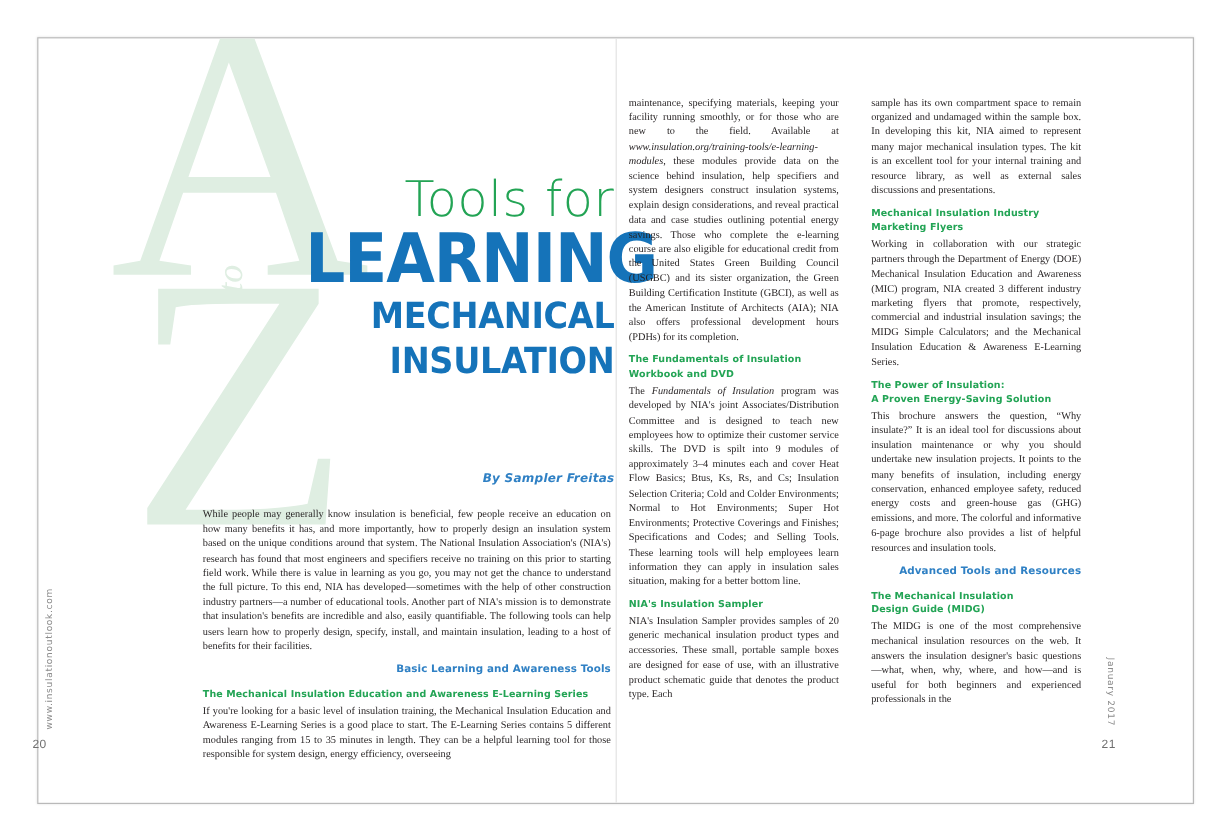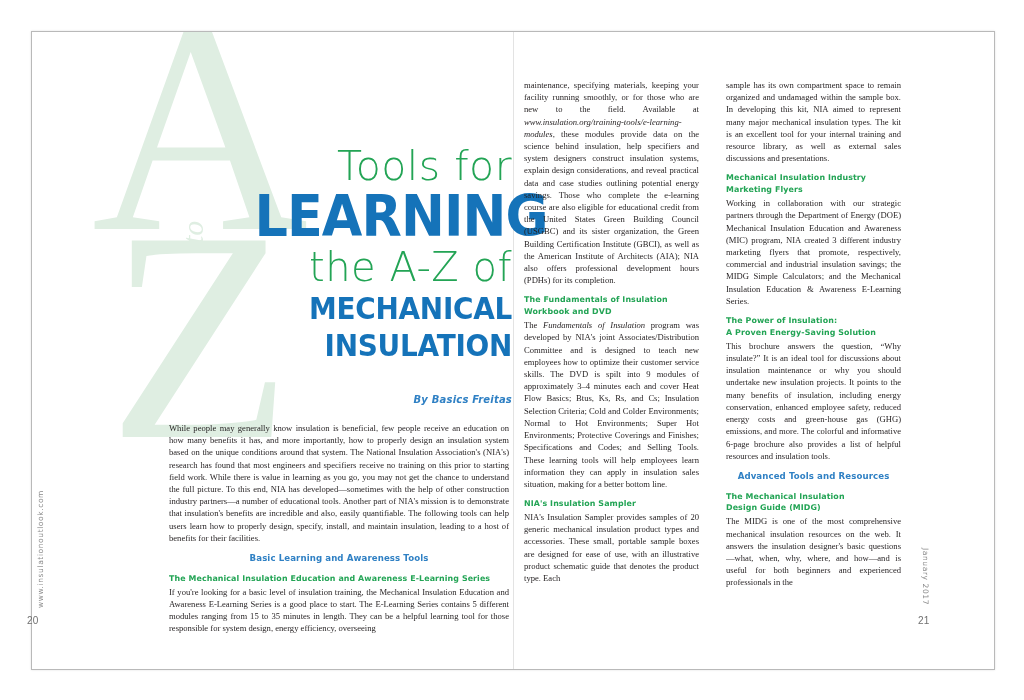--- a/index.html
+++ b/index.html
@@ -130,21 +130,21 @@
   .gap-sm{height:7px;}
 
   h2.sec-blue{
     margin:0 0 2px 0;
     font-family:"DejaVu Sans", sans-serif;
     font-weight:bold;
     font-size:8.6px;
     color:#2f80c4;
     line-height:1.35;
     letter-spacing:.1px;
-    text-align:center;
+    text-align:right;
   }
   h3.sub-green{
     margin:0 0 1px 0;
     font-family:"DejaVu Sans", sans-serif;
     font-weight:bold;
     font-size:7.9px;
     color:#23a455;
     line-height:1.38;
     letter-spacing:.1px;
     text-align:left;
@@ -189,24 +189,23 @@
 
   <div id="watermark">
     <div class="wm-a">A</div>
     <div class="wm-to">to</div>
     <div class="wm-z">Z</div>
   </div>
 
   <div id="title-block">
     <div class="t-line1">Tools for</div>
     <div class="t-line2">LEARNING</div>
-    <div class="t-line3">the A-Z of</div>
     <div class="t-line4">MECHANICAL INSULATION</div>
   </div>
-  <div id="byline">By Basics Freitas</div>
+  <div id="byline">By Sampler Freitas</div>
 
   <div class="col" id="col1">
     <p>While people may generally know insulation is beneficial, few people receive an education on how many benefits it has, and more importantly, how to properly design an insulation system based on the unique conditions around that system. The National Insulation Association's (NIA's) research has found that most engineers and specifiers receive no training on this prior to starting field work. While there is value in learning as you go, you may not get the chance to understand the full picture. To this end, NIA has developed—sometimes with the help of other construction industry partners—a number of educational tools. Another part of NIA's mission is to demonstrate that insulation's benefits are incredible and also, easily quantifiable. The following tools can help users learn how to properly design, specify, install, and maintain insulation, leading to a host of benefits for their facilities.</p>
     <div class="gap"></div>
     <h2 class="sec-blue">Basic Learning and Awareness Tools</h2>
     <div class="gap-sm"></div>
     <h3 class="sub-green">The Mechanical Insulation Education and Awareness E-Learning Series</h3>
     <p>If you're looking for a basic level of insulation training, the Mechanical Insulation Education and Awareness E-Learning Series is a good place to start. The E-Learning Series contains 5 different modules ranging from 15 to 35 minutes in length. They can be a helpful learning tool for those responsible for system design, energy efficiency, overseeing</p>
   </div>
 

